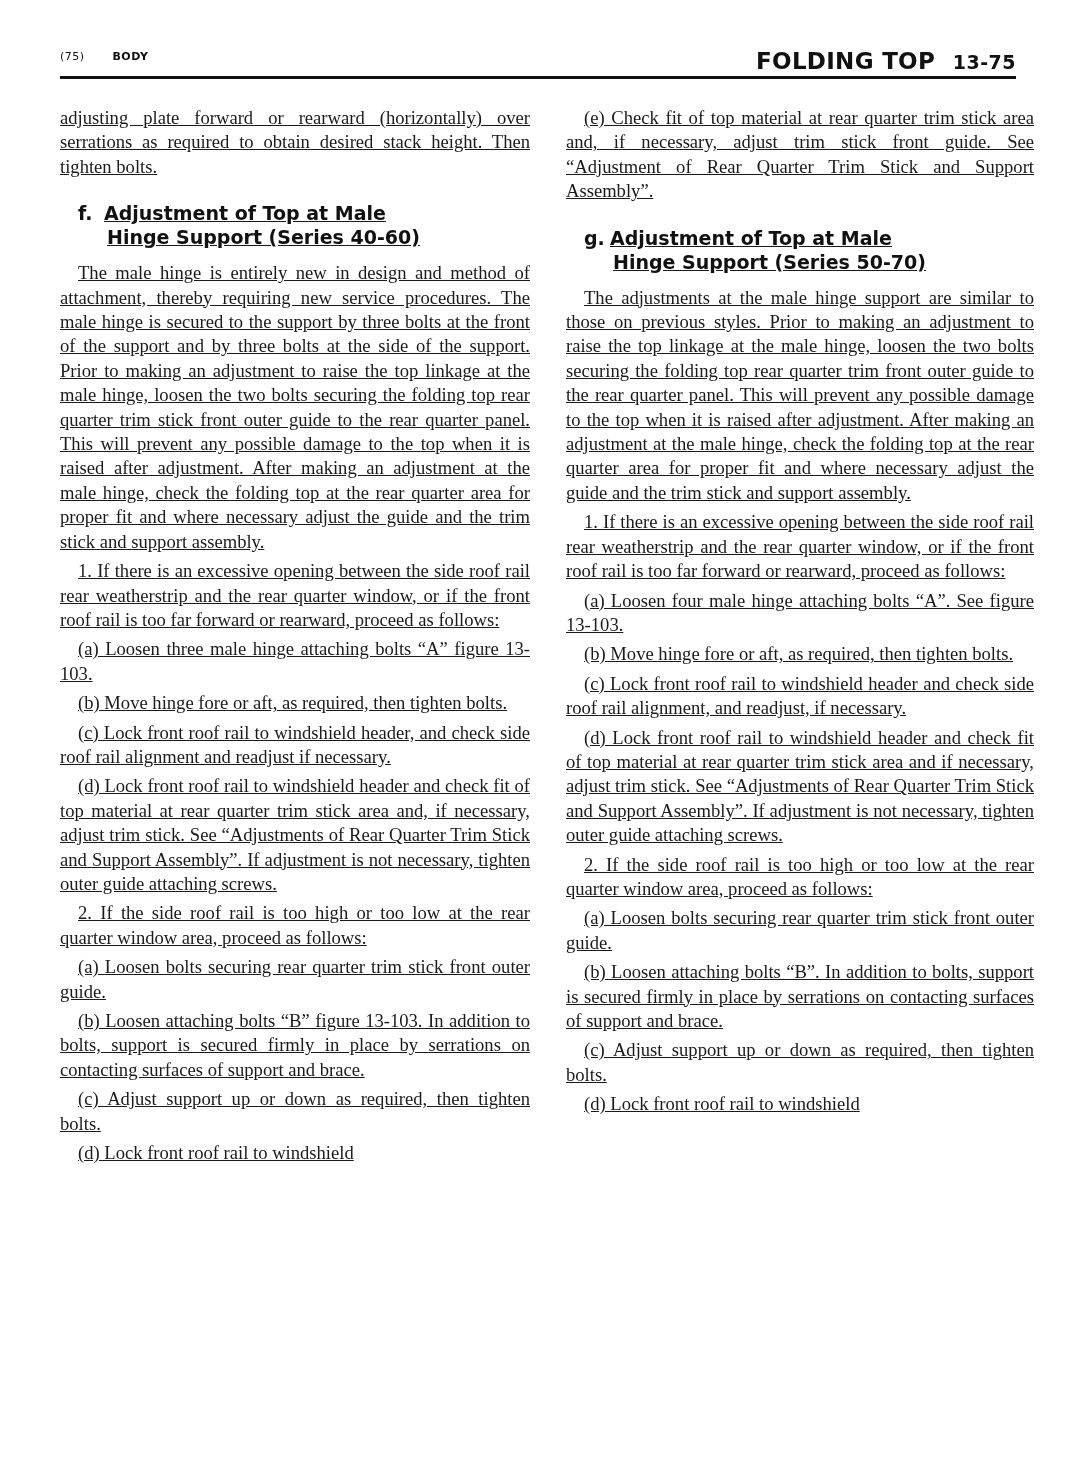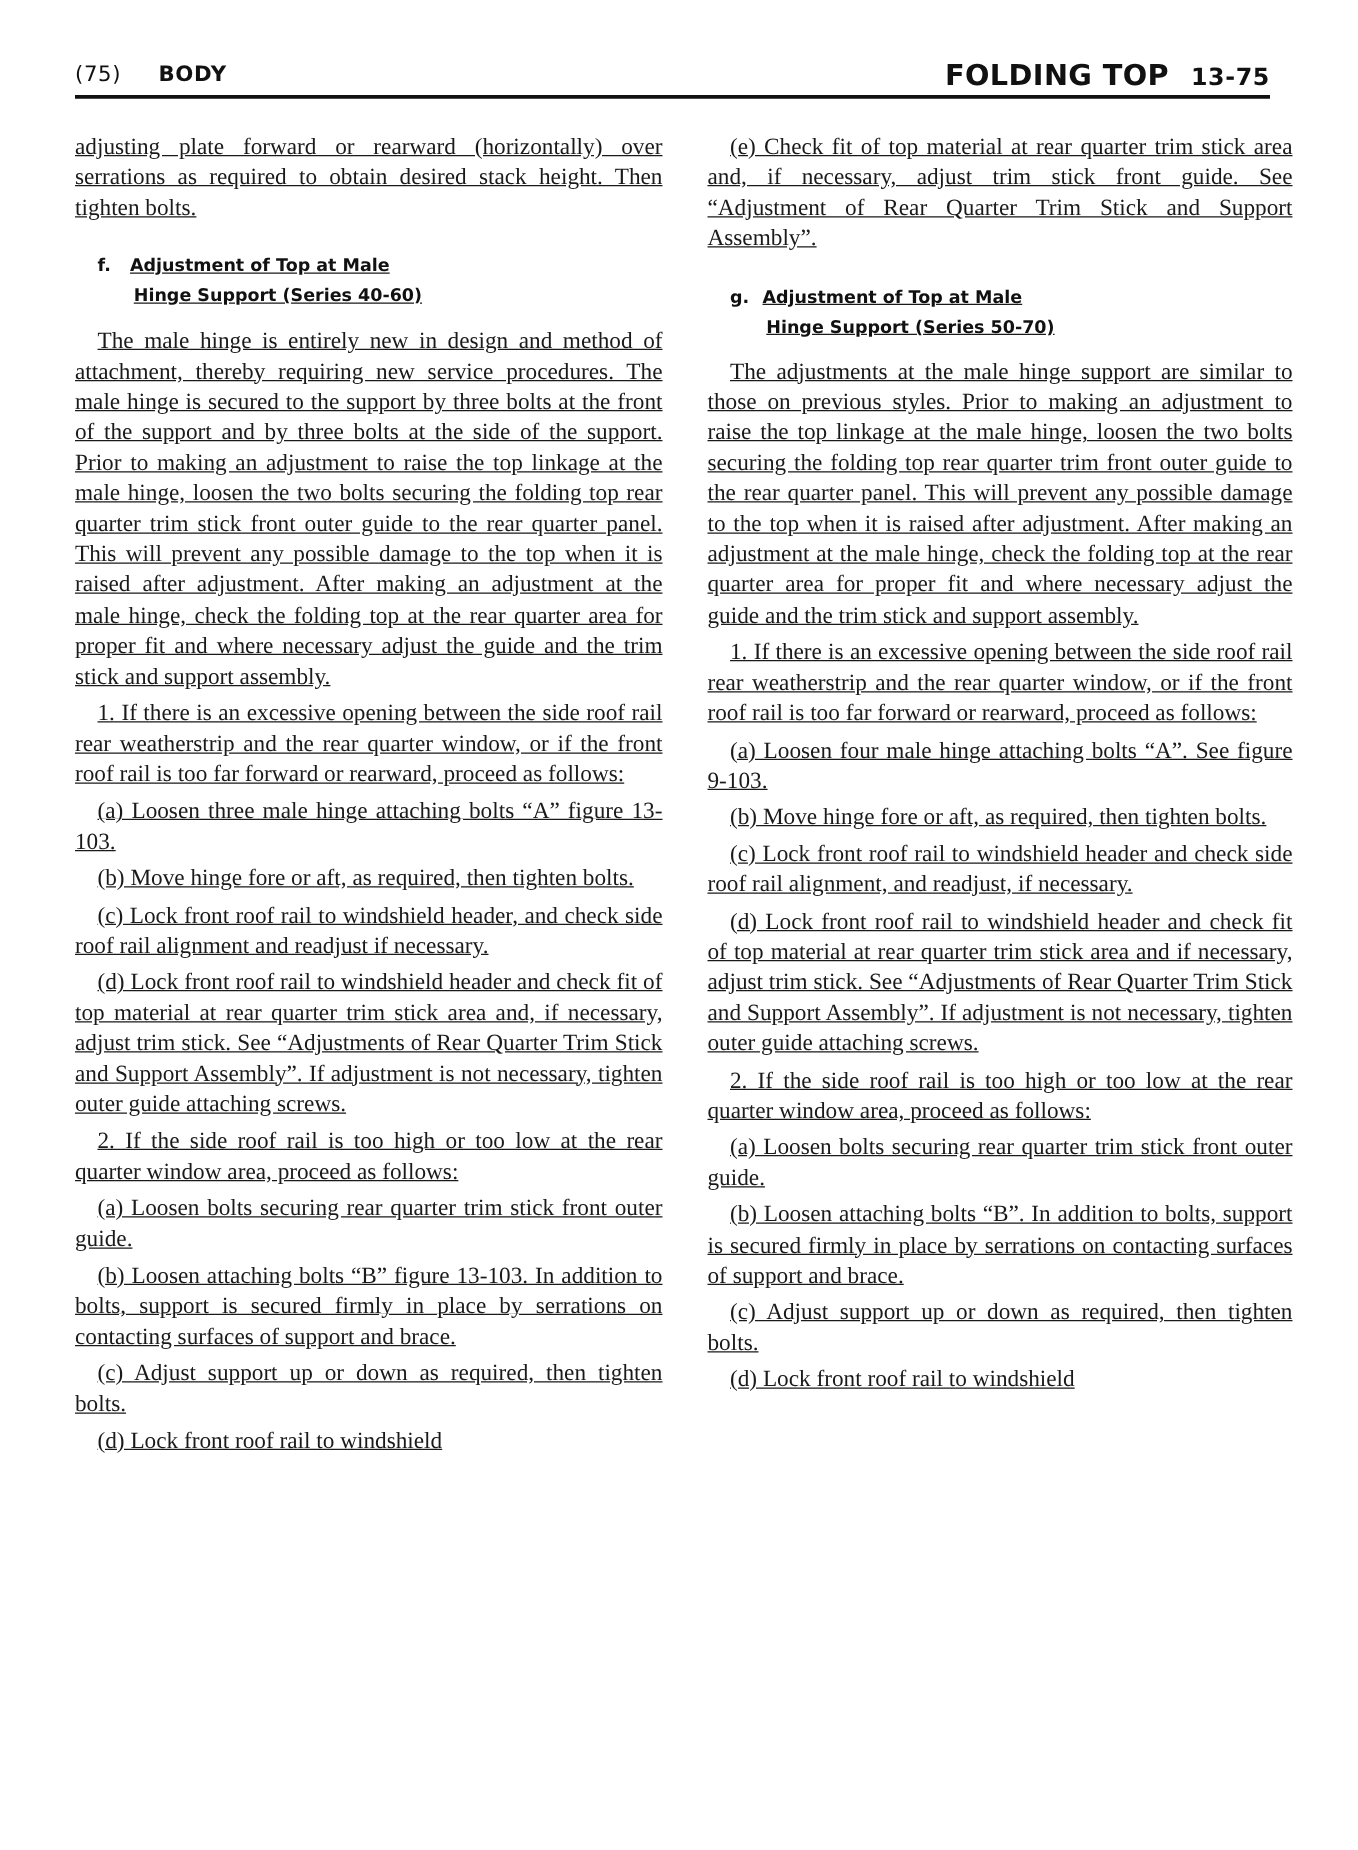--- a/index.html
+++ b/index.html
@@ -2,41 +2,41 @@
 <html><head>
 <meta charset="utf-8">
 <style>
   html, body { margin:0; padding:0; background:#ffffff; }
   body { width:1086px; height:1480px; position:relative; overflow:hidden; color:#1a1a1a; }
   .page { position:absolute; left:0; top:0; width:1086px; height:1480px; }
   .running-head {
     position:absolute; left:60px; top:46px; width:956px; height:28px;
     font-family:"DejaVu Sans", sans-serif; font-weight:bold; color:#111;
   }
-  .rh-left { position:absolute; left:0; top:4px; font-size:17px; }
+  .rh-left { position:absolute; left:0; top:4px; font-size:11px; }
   .rh-left .pg { font-weight:normal; font-family:"DejaVu Sans", sans-serif; letter-spacing:0.5px; }
   .rh-left .sec { margin-left:24px; letter-spacing:0.5px; }
   .rh-right { position:absolute; right:0; top:2px; white-space:nowrap; }
   .rh-right .topic { font-size:23px; letter-spacing:0.3px; }
   .rh-right .num { font-size:19px; margin-left:12px; letter-spacing:0.5px; }
   .rule { position:absolute; left:60px; top:76px; width:956px; height:0; border-top:3px solid #111; }
 
   .col {
     position:absolute; top:106px;
     font-family:"Liberation Serif", serif; font-size:18.6px; line-height:24.4px; color:#1a1a1a;
     text-align:justify;
     text-decoration:underline;
   }
   .col-left { left:60px; width:470px; }
   .col-right { left:566px; width:468px; }
   .col p { margin:0 0 5px 0; text-indent:0; hyphens:manual; }
   .col p.ind { text-indent:18px; }
   .col p.noind { text-indent:0; }
   .heading {
-    font-family:"DejaVu Sans", sans-serif; font-weight:bold; font-size:14px; line-height:24px;
+    font-family:"DejaVu Sans", sans-serif; font-weight:bold; font-size:19px; line-height:24px;
     margin:22px 0 12px 0; color:#111; text-align:left;
   }
   .heading .lbl { display:inline-block; width:26px; padding-left:0; }
   .heading .line2 { display:block; padding-left:29px; }
   .heading .wrap { padding-left:18px; }
 </style>
 </head>
 <body>
 
 <div class="page">
@@ -81,21 +81,21 @@
 
     <div class="heading">
       <div class="wrap">
         <span class="lbl">g.</span><span>Adjustment of Top at Male</span>
         <span class="line2">Hinge Support (Series 50-70)</span>
       </div>
     </div>
 
     <p class="ind">The adjustments at the male hinge support are similar to those on previous styles. Prior to making an adjustment to raise the top linkage at the male hinge, loosen the two bolts securing the folding top rear quarter trim front outer guide to the rear quarter panel. This will prevent any possible damage to the top when it is raised after adjustment. After making an adjustment at the male hinge, check the folding top at the rear quarter area for proper fit and where necessary adjust the guide and the trim stick and support assembly.</p>
     <p class="ind">1. If there is an excessive opening between the side roof rail rear weatherstrip and the rear quarter window, or if the front roof rail is too far forward or rearward, proceed as follows:</p>
-    <p class="ind">(a) Loosen four male hinge attaching bolts “A”. See figure 9-103.</p>
+    <p class="ind">(a) Loosen four male hinge attaching bolts “A”. See figure 13-103.</p>
     <p class="ind">(b) Move hinge fore or aft, as required, then tighten bolts.</p>
     <p class="ind">(c) Lock front roof rail to windshield header and check side roof rail alignment, and readjust, if necessary.</p>
     <p class="ind">(d) Lock front roof rail to windshield header and check fit of top material at rear quarter trim stick area and if necessary, adjust trim stick. See “Adjustments of Rear Quarter Trim Stick and Support Assembly”. If adjustment is not necessary, tighten outer guide attaching screws.</p>
     <p class="ind">2. If the side roof rail is too high or too low at the rear quarter window area, proceed as follows:</p>
     <p class="ind">(a) Loosen bolts securing rear quarter trim stick front outer guide.</p>
     <p class="ind">(b) Loosen attaching bolts “B”. In addition to bolts, support is secured firmly in place by serrations on contacting surfaces of support and brace.</p>
     <p class="ind">(c) Adjust support up or down as required, then tighten bolts.</p>
     <p class="ind">(d) Lock front roof rail to windshield</p>
   </div>
 

